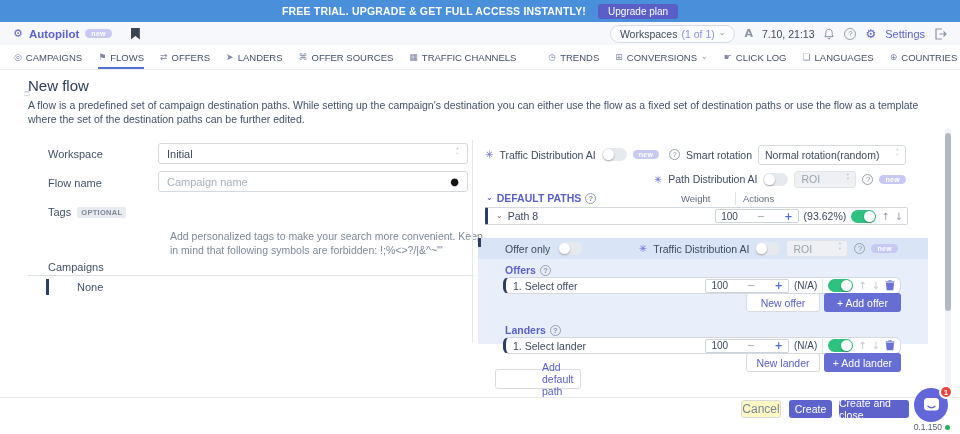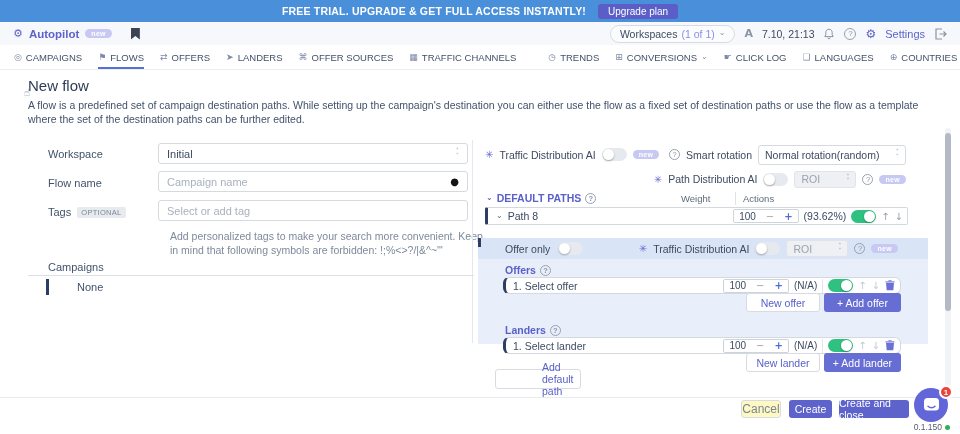--- a/index.html
+++ b/index.html
@@ -42,21 +42,21 @@
   .cursor-hand { position:absolute; left:24px; top:87px; color:#5d6b80; font-size:10px; }
   .desc { position:absolute; left:28px; top:98px; width:912px; font-size:10.5px; line-height:14px; color:#42526b; }
 
   
   .form-label { position:absolute; left:48px; font-size:11px; color:#42526b; display:flex; align-items:center; }
   .inp { position:absolute; left:158px; width:310px; height:21px; border:1px solid #d5dae1; border-radius:3px; background:#fff; display:flex; align-items:center; justify-content:space-between; padding:0 8px; font-size:11px; color:#3e4b61; cursor:pointer; }
   input.native { border:none; outline:none; flex:1; font:inherit; font-size:11px; color:#3e4b61; background:transparent; }
   input.native::placeholder { color:#a9b1bd; }
   .stp { display:flex; flex-direction:column; color:#9aa3ae; font-size:6.5px; line-height:4.5px; align-items:center; }
   .black-dot { color:#141414; font-size:10px; }
-  .opt-badge { background:#e7eaee; color:#7c8797; font-size:7.5px; font-weight:normal; padding:1px 4px; border-radius:2px; margin-left:6px; letter-spacing:.3px; }
+  .opt-badge { background:#e7eaee; color:#7c8797; font-size:7.5px; font-weight:bold; padding:1px 4px; border-radius:2px; margin-left:6px; letter-spacing:.3px; }
   .help { position:absolute; left:170px; top:229px; width:316px; font-size:10.5px; line-height:14px; color:#7e8a9a; }
   .camp-label { position:absolute; left:48px; top:261px; font-size:11px; color:#42526b; }
   .camp-hr { position:absolute; left:28px; top:275px; width:446px; height:1px; background:#dcdfe4; }
   .camp-bar { position:absolute; left:46px; top:279px; width:3px; height:16px; background:#2d3e63; }
   .camp-none { position:absolute; left:77px; top:281px; font-size:11px; color:#42526b; }
   .vdiv { position:absolute; left:472px; top:140px; width:1px; height:203px; background:#e4e7eb; }
 
   
   .grp { display:flex; align-items:center; gap:6px; }
   .ai { color:#6a70d6; font-size:10px; }
@@ -76,21 +76,21 @@
   .dp-header { position:absolute; left:485px; top:192px; width:421px; height:13px; }
   .dp-title { position:absolute; left:1px; top:0; color:#5a60c9; font-weight:bold; font-size:10.5px; display:flex; gap:4px; align-items:center; }
   .dp-caret { color:#5a60c9; font-size:8px; margin-top:-2px; }
   .col-weight { position:absolute; left:196px; top:1px; font-size:9.5px; color:#5f6b7c; }
   .col-actions { position:absolute; left:258px; top:1px; font-size:9.5px; color:#5f6b7c; }
   .col-sep { position:absolute; left:250px; top:0; width:1px; height:13px; background:#dfe3e8; }
 
   .path-row { position:absolute; left:485px; top:207px; width:423px; height:18px; background:#fff; border:1px solid #d4d9e0; border-left:3px solid #2d3e63; border-radius:2px; display:flex; align-items:center; padding-left:8px; }
   .path-caret { color:#5f6b7c; font-size:8px; margin-top:-2px; }
   .path-right { margin-left:auto; display:flex; align-items:center; gap:5px; padding-right:4px; }
-  .wbox { border:1px solid #ced4dc; border-radius:2px; height:14px; display:flex; align-items:center; gap:10px; padding:0 5px; font-size:10px; color:#3e4b61; background:#fff; }
+  .wbox { border:1px solid #ced4dc; border-radius:2px; height:14px; display:flex; align-items:center; gap:19px; padding:0 5px; font-size:10px; color:#3e4b61; background:#fff; }
   .wminus { color:#9aa3ae; cursor:pointer; } .wplus { color:#4f6bd6; font-weight:bold; cursor:pointer; }
   .pct { font-size:10.5px; color:#3c4a61; }
   .arr { color:#97a1b0; font-size:10px; cursor:pointer; }
   .arr.dim { color:#c2c9d4; }
 
   .subpanel { position:absolute; left:478px; top:226px; width:450px; height:106px; background:#e9effa;margin-top:12px; }
   .notch { position:absolute; left:0; top:0; width:3px; height:9px; background:#2d3e63; }
   .oo-row { position:absolute; left:0; top:0; width:450px; height:21px; background:#d9e5f6; display:flex; align-items:center; padding:0 30px 0 27px; }
   .oo-right { margin-left:auto; display:flex; align-items:center; gap:6px; }
   .sec-label { position:absolute; left:27px; font-size:10.5px; font-weight:bold; color:#5a60c9; display:flex; gap:4px; align-items:center; }
@@ -229,23 +229,20 @@
 
   <div class="form-label" style="top:177px">Flow name</div>
   <div class="inp" style="top:171px">
     <input class="native" placeholder="Campaign name" style="">
     <span class="black-dot glyph">●</span>
   </div>
 
   <div class="form-label" style="top:206px">
     <span>Tags</span>
     <span class="opt-badge">OPTIONAL</span>
-  </div>
-  <div class="inp" style="top:200px">
-    <input class="native" placeholder="Select or add tag" style="">
   </div>
 
   <div class="help">Add personalized tags to make your search more convenient. Keep in mind that following symbols are forbidden: !;%&lt;&gt;?/|&amp;^~'"</div>
 
   <div class="camp-label">Campaigns</div>
   <div class="camp-hr"></div>
   <div class="camp-bar"></div>
   <div class="camp-none">None</div>
 
   <div class="vdiv"></div>

